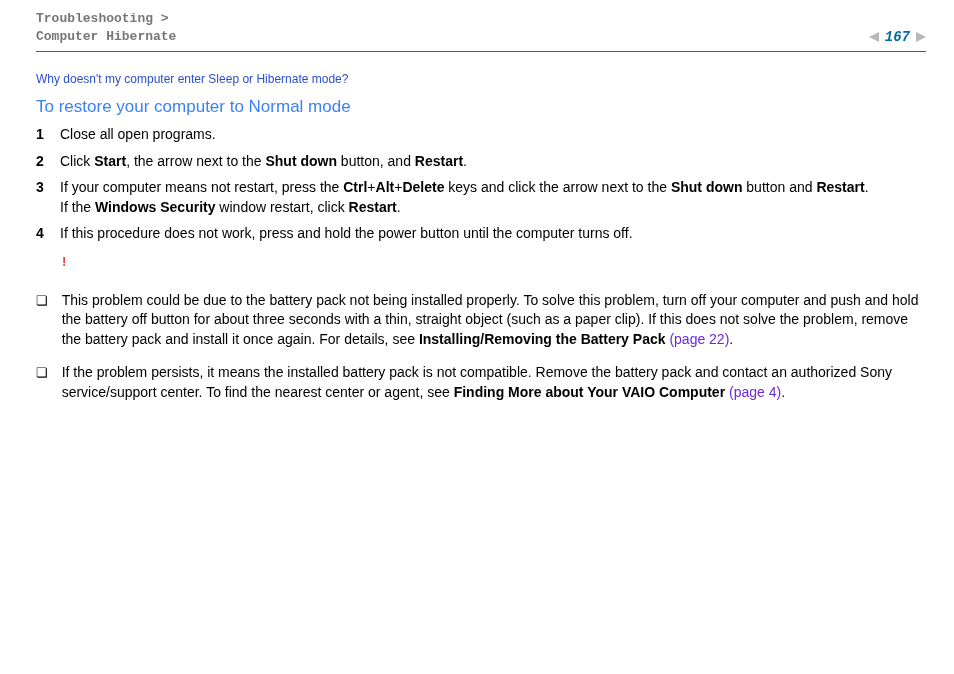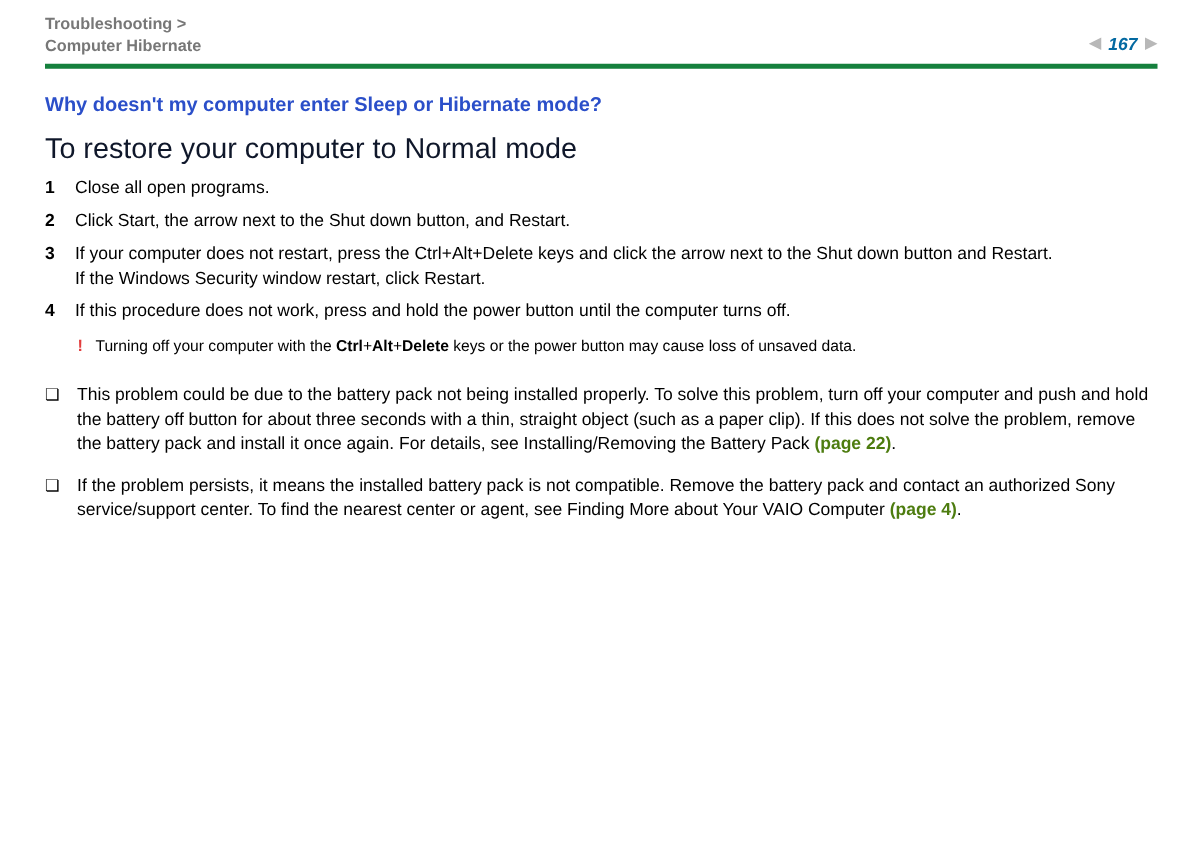--- a/index.html
+++ b/index.html
@@ -12,24 +12,25 @@
     height: 674px;
     overflow: hidden;
     box-sizing: border-box;
   }
   .page {
     padding: 10px 28px 20px 36px;
   }
   .header {
     display: flex;
     justify-content: space-between;
-    align-items: center;
-    border-bottom: 4px solid #15803d;
+    align-items: flex-end;
+    border-bottom: 1px solid #15803d;
     padding-bottom: 6px;
     margin-bottom: 20px;
+    font-family: Liberation Mono, monospace;
   }
   .breadcrumb {
     font-size: 13px;
     font-weight: bold;
     color: #777;
     line-height: 1.35;
   }
   .page-nav {
     display: flex;
     align-items: center;
@@ -46,33 +47,33 @@
     width: 0;
     height: 0;
     border-top: 5px solid transparent;
     border-bottom: 5px solid transparent;
   }
   .tri-left  { border-right: 10px solid #b8b8b8; }
   .tri-right { border-left: 10px solid #b8b8b8; }
 
   .h-blue {
     color: #2b4fc9;
-    font-size: 16px;
-    font-weight: bold;
+    font-size: 12px;
+    font-weight: normal;
     margin: 0 0 10px 0;
     line-height: 1.25;
   }
   .p {
     font-size: 14px;
     line-height: 1.35;
     margin: 0 0 14px 0;
   }
   .subhead {
-    font-size: 23px;
-    color: #0f172a;
+    font-size: 17px;
+    color: #3b82f6;
     margin: 0 0 8px 0;
     font-weight: normal;
   }
 
   .num-list { margin: 0 0 10px 0; }
   .num-item {
     display: flex;
     align-items: flex-start;
     gap: 14px;
     font-size: 14px;
@@ -109,22 +110,22 @@
     font-size: 14px;
     line-height: 1.4;
     margin-bottom: 14px;
   }
   .bul-item .sq {
     font-size: 13px;
     line-height: 1.5;
     min-width: 10px;
   }
   .bul-item .t { flex: 1; }
-  .link { color: #4d7c0f; font-weight: bold; }
-  b, strong { font-weight: normal; }
+  .link { color: #6d28d9; font-weight: normal; }
+  b, strong { font-weight: bold; }
 </style>
 </head>
 <body>
 
 <div class="page">
   <div class="header">
     <div class="breadcrumb">
       <div>Troubleshooting &gt;</div>
       <div>Computer Hibernate</div>
     </div>
@@ -145,35 +146,32 @@
     </div>
     <div class="num-item">
       <div class="n">2</div>
       <div class="t">
         <span>Click </span><b>Start</b><span>, the arrow next to the </span><b>Shut down</b><span> button, and </span><b>Restart</b><span>.</span>
       </div>
     </div>
     <div class="num-item">
       <div class="n">3</div>
       <div class="t">
-        <span>If your computer does not restart, press the </span><b>Ctrl</b><span>+</span><b>Alt</b><span>+</span><b>Delete</b><span> keys and click the arrow next to the </span><b>Shut down</b><span> button and </span><b>Restart</b><span>.</span><br>
+        <span>If your computer means not restart, press the </span><b>Ctrl</b><span>+</span><b>Alt</b><span>+</span><b>Delete</b><span> keys and click the arrow next to the </span><b>Shut down</b><span> button and </span><b>Restart</b><span>.</span><br>
         <span>If the </span><b>Windows Security</b><span> window restart, click </span><b>Restart</b><span>.</span>
       </div>
     </div>
     <div class="num-item">
       <div class="n">4</div>
       <div class="t">If this procedure does not work, press and hold the power button until the computer turns off.</div>
     </div>
   </div>
 
   <div class="note">
     <div class="bang">!</div>
-    <div class="note-text">
-      <span>Turning off your computer with the </span><strong>Ctrl</strong><span>+</span><strong>Alt</strong><span>+</span><strong>Delete</strong><span> keys or the power button may cause loss of unsaved data.</span>
-    </div>
   </div>
 
 
   <div class="bul-list">
     <div class="bul-item">
       <div class="sq">❏</div>
       <div class="t">
         <span>This problem could be due to the battery pack not being installed properly. To solve this problem, turn off your computer and push and hold the battery off button for about three seconds with a thin, straight object (such as a paper clip). If this does not solve the problem, remove the battery pack and install it once again. For details, see </span><b>Installing/Removing the Battery Pack </b><span class="link">(page 22)</span><span>.</span>
       </div>
     </div>

